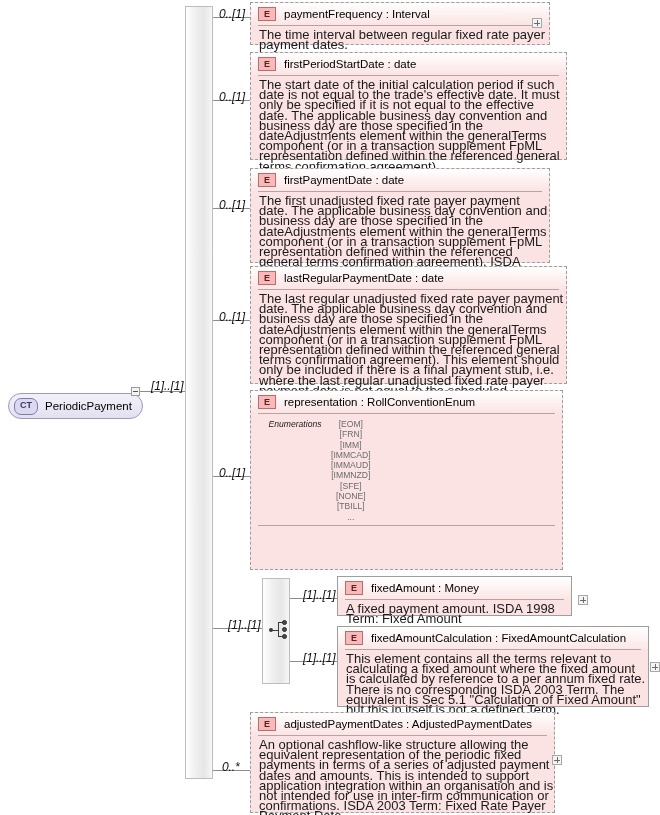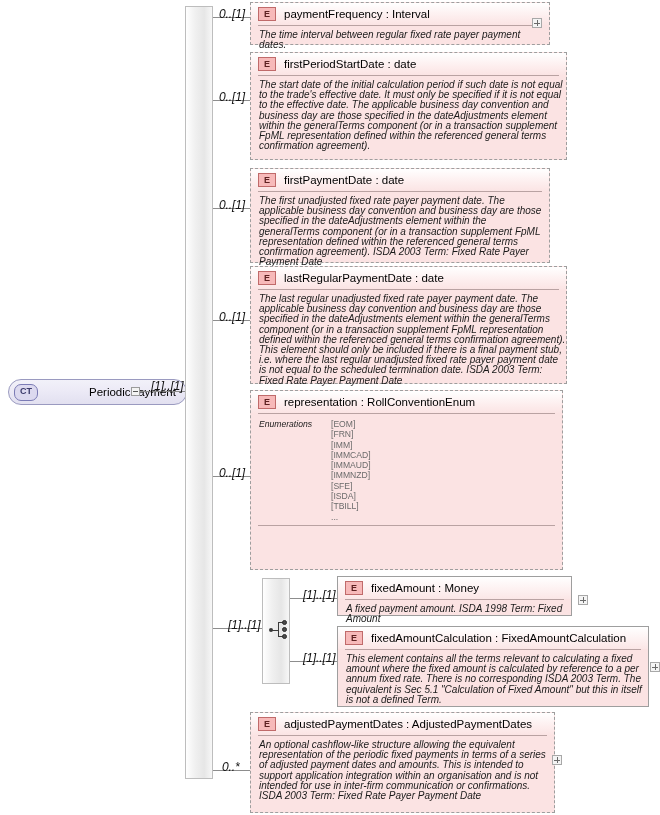--- a/index.html
+++ b/index.html
@@ -80,45 +80,45 @@
   .e-badge{
     width:18px;height:14px;line-height:12px;text-align:center;
     border:1px solid #c06a6a;background:#f7b9b9;
     font-size:9px;font-weight:bold;color:#5d2020;
     margin-right:8px;box-sizing:border-box;
   }
   .e-title{font-size:11.5px;font-weight:normal;color:#000;white-space:nowrap;}
   .e-sep{height:1px;background:#b9a2a2;margin:0 7px;}
   .e-doc{
     padding:4px 0 5px 8px;
-    font-size:10px;line-height:10.2px;
-    font-style:italic;color:#1a1a1a;
+    font-size:13px;line-height:10.2px;
+    color:#1a1a1a;
   }
   .e-enum{
     display:flex;padding:5px 8px 3px 8px;
-    font-size:8.6px;line-height:10.3px;color:#4d4d4d;
+    font-size:8.6px;line-height:10.3px;color:#4d4d4d;text-align:center;
   }
   .e-enum-label{font-style:italic;color:#1a1a1a;width:72px;flex:none;}
   .e-enum-list{font-style:normal;color:#6b6b6b;}
   .e-enum-list div{white-space:nowrap;}
 
   
   .expander{
     position:absolute;width:10px;height:10px;box-sizing:border-box;
     border:1px solid #a8a8a8;background:#f4f4f4;
   }
   .expander::before{content:"";position:absolute;left:1px;top:4px;width:6px;height:1px;background:#6a6a6a;}
   .expander::after{content:"";position:absolute;left:4px;top:1px;width:1px;height:6px;background:#6a6a6a;}
 </style>
 </head>
 <body>
 
 <div class="canvas">
 
-  <div class="ct-node" style="left:8px;top:379px;gap:44px;">
+  <div class="ct-node" style="left:8px;top:393px;">
     <span class="ct-badge">CT</span>
     <span class="ct-label">PeriodicPayment</span>
   </div>
   <div class="toggle-box" style="left:131px;top:387px;"></div>
 
   <div class="hline" style="left:140px;top:391px;width:45px;"></div>
   <div class="card" style="left:151px;top:379px;">[1]..[1]</div>
 
   <div class="compositor" style="left:192px;top:382px;">
     <div class="dot" style="left:0px;top:8px;"></div>
@@ -190,21 +190,21 @@
     <div class="e-enum">
       <div class="e-enum-label">Enumerations</div>
       <div class="e-enum-list" id="enum-list">
           <div>[EOM]</div>
           <div>[FRN]</div>
           <div>[IMM]</div>
           <div>[IMMCAD]</div>
           <div>[IMMAUD]</div>
           <div>[IMMNZD]</div>
           <div>[SFE]</div>
-          <div>[ISDA]</div>
+          <div>[NONE]</div>
           <div>[TBILL]</div>
           <div>...</div>
         </div>
     </div>
     <div class="e-sep"></div>
   </div>
 
   <div class="hline" style="left:213px;top:628px;width:49px;"></div>
   <div class="card" style="left:228px;top:618px;">[1]..[1]</div>
 

